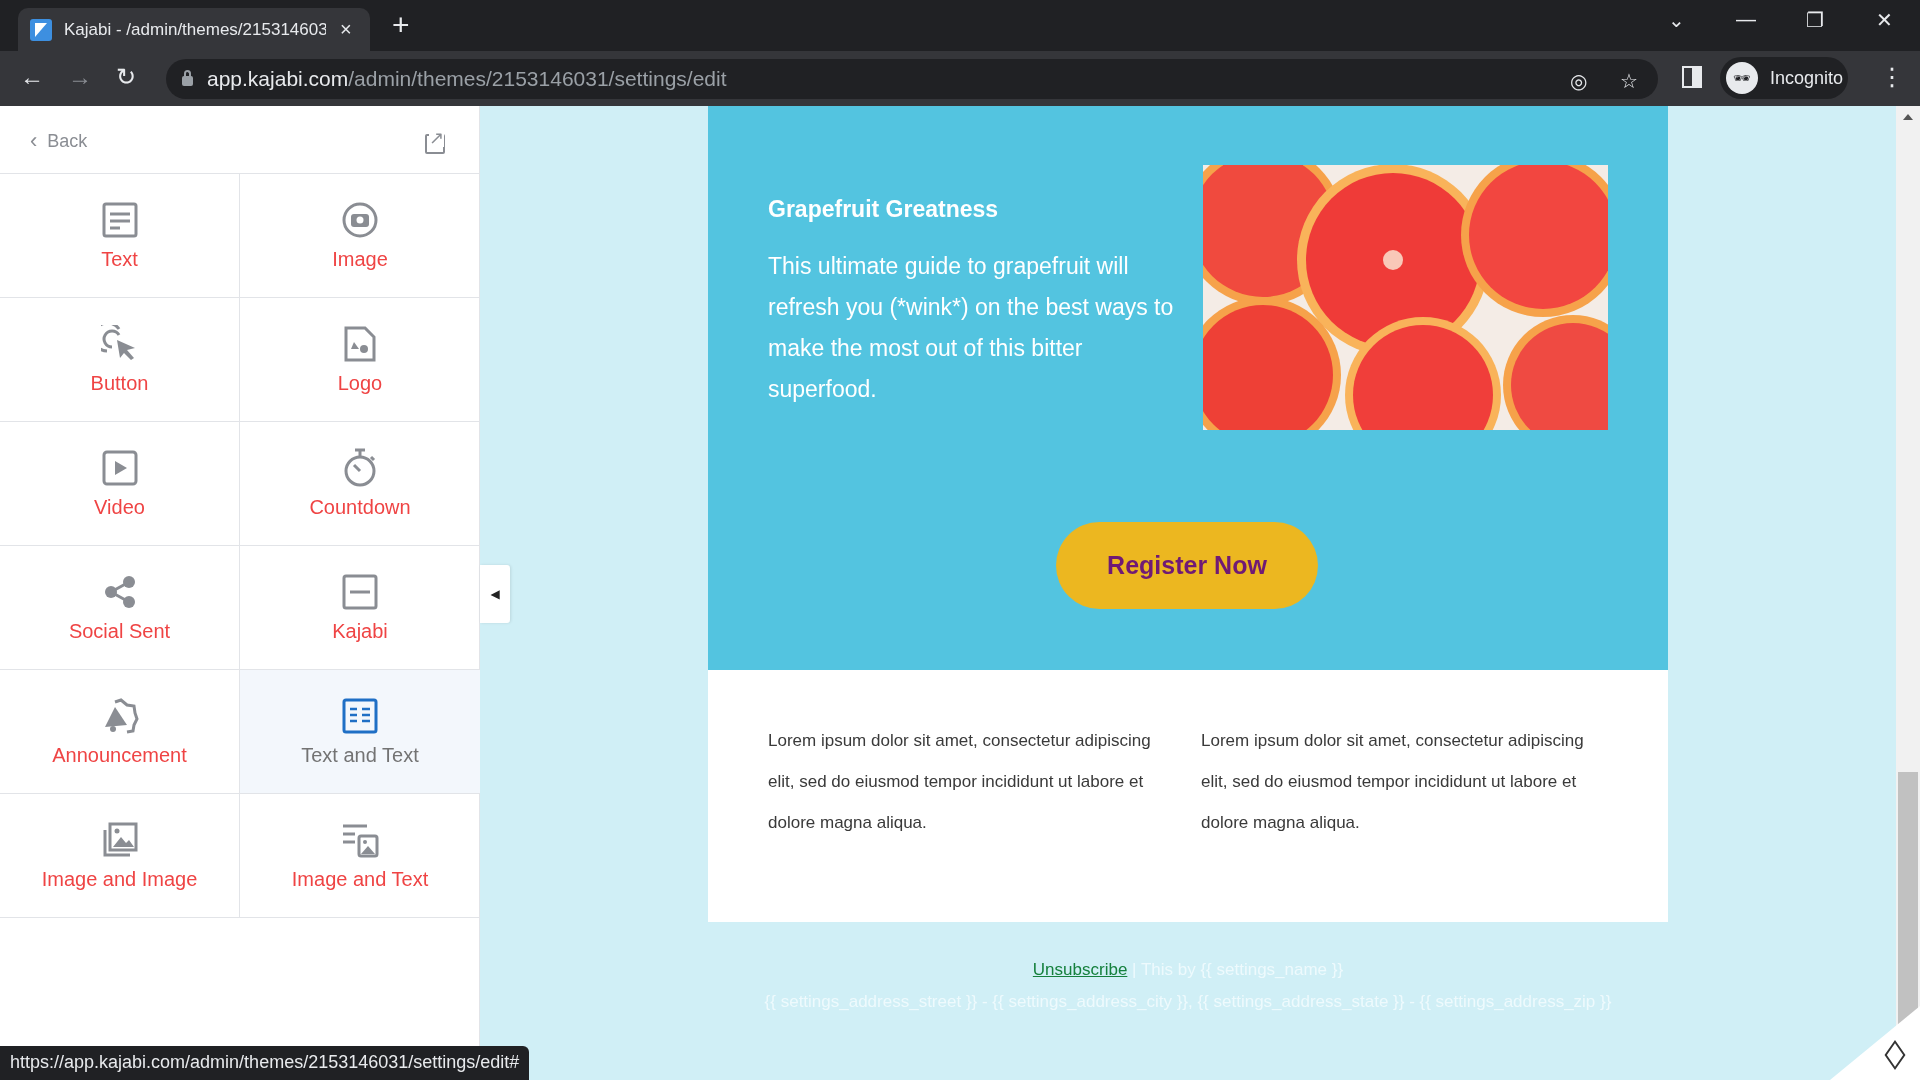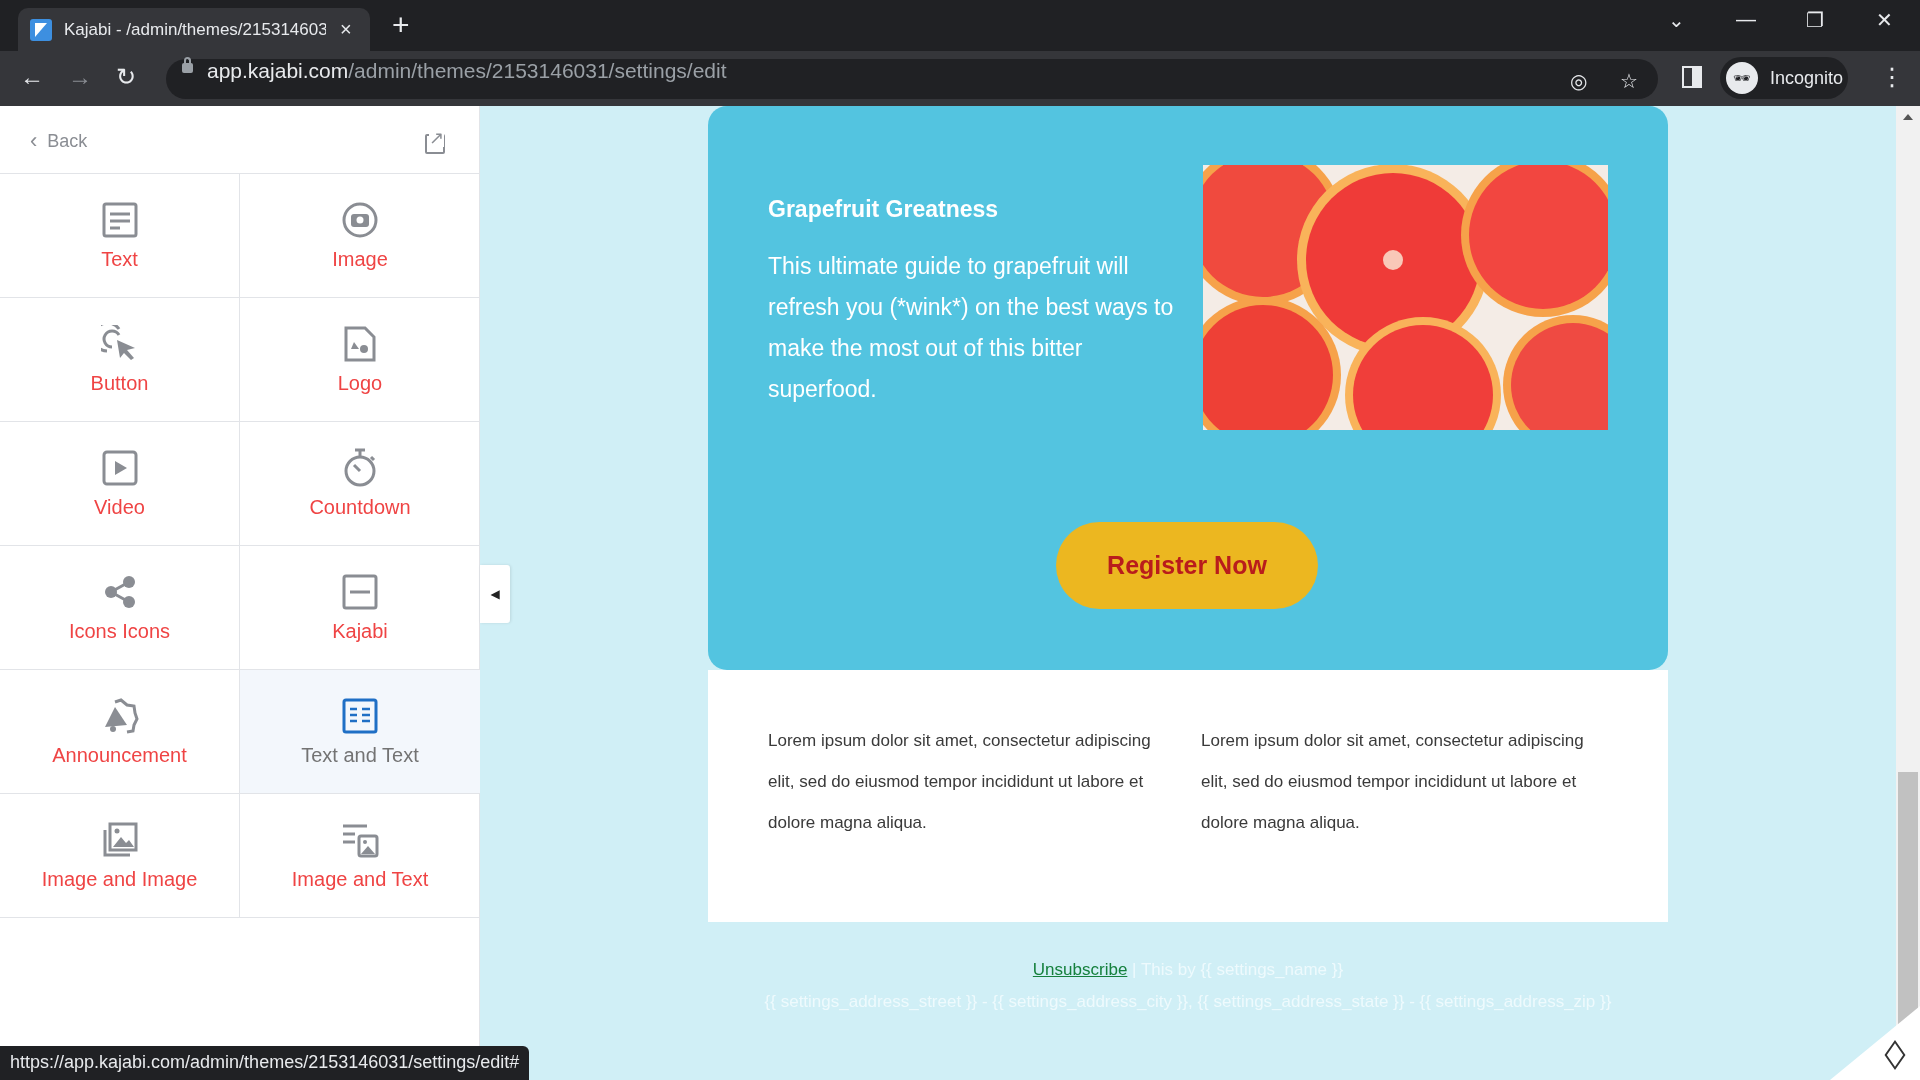--- a/index.html
+++ b/index.html
@@ -7,21 +7,21 @@
   .tabbar { position: absolute; left: 0; top: 0; width: 1920px; height: 51px; background: #202124; }
   .tab { position: absolute; left: 18px; top: 8px; width: 352px; height: 43px; background: #35363a; border-radius: 10px 10px 0 0; display: flex; align-items: center; padding: 0 12px; }
   .tab .favicon { width: 22px; height: 22px; background: #3d8fe0; border-radius: 3px; position: relative; margin-right: 12px; overflow: hidden; }
   .tab .favicon:after { content: ""; position: absolute; left: 5px; top: 4px; width: 0; height: 0; border-left: 12px solid #fff; border-bottom: 14px solid transparent; }
   .tab .title { color: #e8eaed; font-size: 17px; white-space: nowrap; overflow: hidden; width: 262px; }
   .tab .close { color: #e8eaed; font-size: 20px; margin-left: 14px; }
   .newtab { position: absolute; left: 392px; top: 10px; color: #e8eaed; font-size: 30px; line-height: 30px; }
   .winctl { position: absolute; top: 8px; color: #e8eaed; font-size: 20px; }
   .toolbar { position: absolute; left: 0; top: 51px; width: 1920px; height: 55px; background: #35363a; }
   .navbtn { position: absolute; top: 12px; color: #e8eaed; font-size: 24px; }
-  .omnibox { position: absolute; left: 166px; top: 8px; width: 1492px; height: 40px; background: #202124; border-radius: 20px; display: flex; padding-left: 16px; }
+  .omnibox { position: absolute; left: 166px; top: 8px; width: 1492px; height: 40px; background: #202124; border-radius: 20px; display: flex; align-items: center; padding-left: 16px; }
   .omnibox .lock { width: 11px; height: 10px; background: #9aa0a6; border-radius: 2px; position: relative; margin: 4px 14px 0 0; }
   .omnibox .lock:before { content: ""; position: absolute; left: 2px; top: -6px; width: 7px; height: 7px; border: 2px solid #9aa0a6; border-bottom: none; border-radius: 4px 4px 0 0; box-sizing: border-box; }
   .omnibox .url { font-size: 21px; color: #e8eaed; }
   .omnibox .url .path { color: #9aa0a6; }
   .omni-icon { position: absolute; top: 10px; color: #e8eaed; font-size: 20px; }
   .incog { position: absolute; left: 1720px; top: 6px; height: 42px; width: 128px; background: #202124; border-radius: 21px; display: flex; align-items: center; padding-left: 6px; }
   .incog .av { width: 32px; height: 32px; border-radius: 50%; background: #e8eaed; color: #202124; font-size: 14px; display: flex; align-items: center; justify-content: center; margin-right: 12px; }
   .incog .lbl { color: #e8eaed; font-size: 18px; }
   .kebab { position: absolute; left: 1880px; top: 12px; color: #e8eaed; font-size: 24px; }
   .sidepanel-toggle { position: absolute; left: 1682px; top: 15px; width: 20px; height: 22px; border: 2px solid #e8eaed; }
@@ -36,25 +36,25 @@
   .ext:after { content: "↗"; position: absolute; left: 2px; top: -7px; font-size: 18px; color: #8a8d93; background: #fff; line-height: 18px; }
   .grid { display: grid; grid-template-columns: 240px 240px; }
   .cell { height: 124px; border-bottom: 1px solid #e2e4e8; border-right: 1px solid #e2e4e8; display: flex; flex-direction: column; align-items: center; justify-content: center; color: #ef4444; }
   .cell:nth-child(2n) { border-right: none; }
   .cell .ic { width: 40px; height: 40px; margin-bottom: 8px; display: flex; align-items: center; justify-content: center; }
   .cell .lbl { font-size: 20px; }
   .cell.active { background: #f3f7fc; color: #737373; }
   .collapse { position: absolute; left: 480px; top: 459px; width: 30px; height: 58px; background: #fff; border-radius: 0 3px 3px 0; box-shadow: 1px 0 3px rgba(0,0,0,0.1); display: flex; align-items: center; justify-content: center; font-size: 12px; color: #222; }
 
   .email { position: absolute; left: 708px; top: 0; width: 960px; }
-  .hero { background: #53c4e0; height: 564px; position: relative; border-radius: 19px; }
+  .hero { background: #53c4e0; height: 564px; position: relative; }
   .hero .h { position: absolute; left: 60px; top: 90px; color: #fff; font-weight: bold; font-size: 23px; }
   .hero .p { position: absolute; left: 60px; top: 140px; width: 410px; color: #fff; font-size: 23px; line-height: 41px; }
   .hero .photo { position: absolute; left: 495px; top: 59px; width: 405px; height: 265px; overflow: hidden; background: #f2e8e2; }
-  .cta { position: absolute; left: 348px; top: 416px; width: 262px; height: 87px; border-radius: 44px; background: #ecb720; color: #b91c1c; font-weight: bold; font-size: 25px; display: flex; align-items: center; justify-content: center; }
+  .cta { position: absolute; left: 348px; top: 416px; width: 262px; height: 87px; border-radius: 44px; background: #ecb720; color: #701a75; font-weight: bold; font-size: 25px; display: flex; align-items: center; justify-content: center; }
   .white { background: #fff; height: 252px; display: flex; padding: 50px 60px 0 60px; gap: 26px; }
   .white .col { width: 410px; color: #3a3a3a; font-size: 17px; line-height: 41px; }
   .footer { position: absolute; left: 708px; top: 848px; width: 960px; text-align: center; color: #eefafd; font-size: 17px; line-height: 32px; }
   .footer a { color: #15803d; text-decoration: underline; }
   .scroll { position: absolute; left: 1896px; top: 0; width: 24px; height: 974px; background: #f1f1f1; }
   .scroll .up { position: absolute; left: 7px; top: 8px; border-left: 5px solid transparent; border-right: 5px solid transparent; border-bottom: 6px solid #555; }
   .scroll .thumb { position: absolute; left: 2px; top: 666px; width: 20px; height: 300px; background: #c1c1c1; }
   .corner { position: absolute; left: 1830px; top: 900px; width: 90px; height: 74px; background: #fff; clip-path: polygon(100% 0, 100% 100%, 0 100%); }
   .corner-ic { position: absolute; left: 1886px; top: 940px; width: 18px; height: 18px; border: 2px solid #333; transform: rotate(45deg) skew(10deg,10deg); }
   .status { position: absolute; left: 0; top: 1046px; height: 34px; background: #202124; color: #e8eaed; font-size: 18px; padding: 6px 10px; border-radius: 0 6px 0 0; }
@@ -167,21 +167,21 @@
       <div class="cell">
         <span class="ic">
             <svg width="34" height="34" viewBox="0 0 34 34">
               <circle cx="26" cy="7" r="6" fill="#8a8d93"></circle>
               <circle cx="8" cy="17" r="6" fill="#8a8d93"></circle>
               <circle cx="26" cy="27" r="6" fill="#8a8d93"></circle>
               <line x1="8" y1="17" x2="26" y2="7" stroke="#8a8d93" stroke-width="3"></line>
               <line x1="8" y1="17" x2="26" y2="27" stroke="#8a8d93" stroke-width="3"></line>
             </svg>
           </span>
-        <span class="lbl">Icons Icons</span>
+        <span class="lbl">Social Sent</span>
       </div>
       <div class="cell">
         <span class="ic">
             <svg width="36" height="36" viewBox="0 0 36 36">
               <rect x="2" y="2" width="32" height="32" rx="2" fill="none" stroke="#8a8d93" stroke-width="3"></rect>
               <line x1="8" y1="18" x2="28" y2="18" stroke="#8a8d93" stroke-width="3"></line>
             </svg>
           </span>
         <span class="lbl">Kajabi</span>
       </div>

